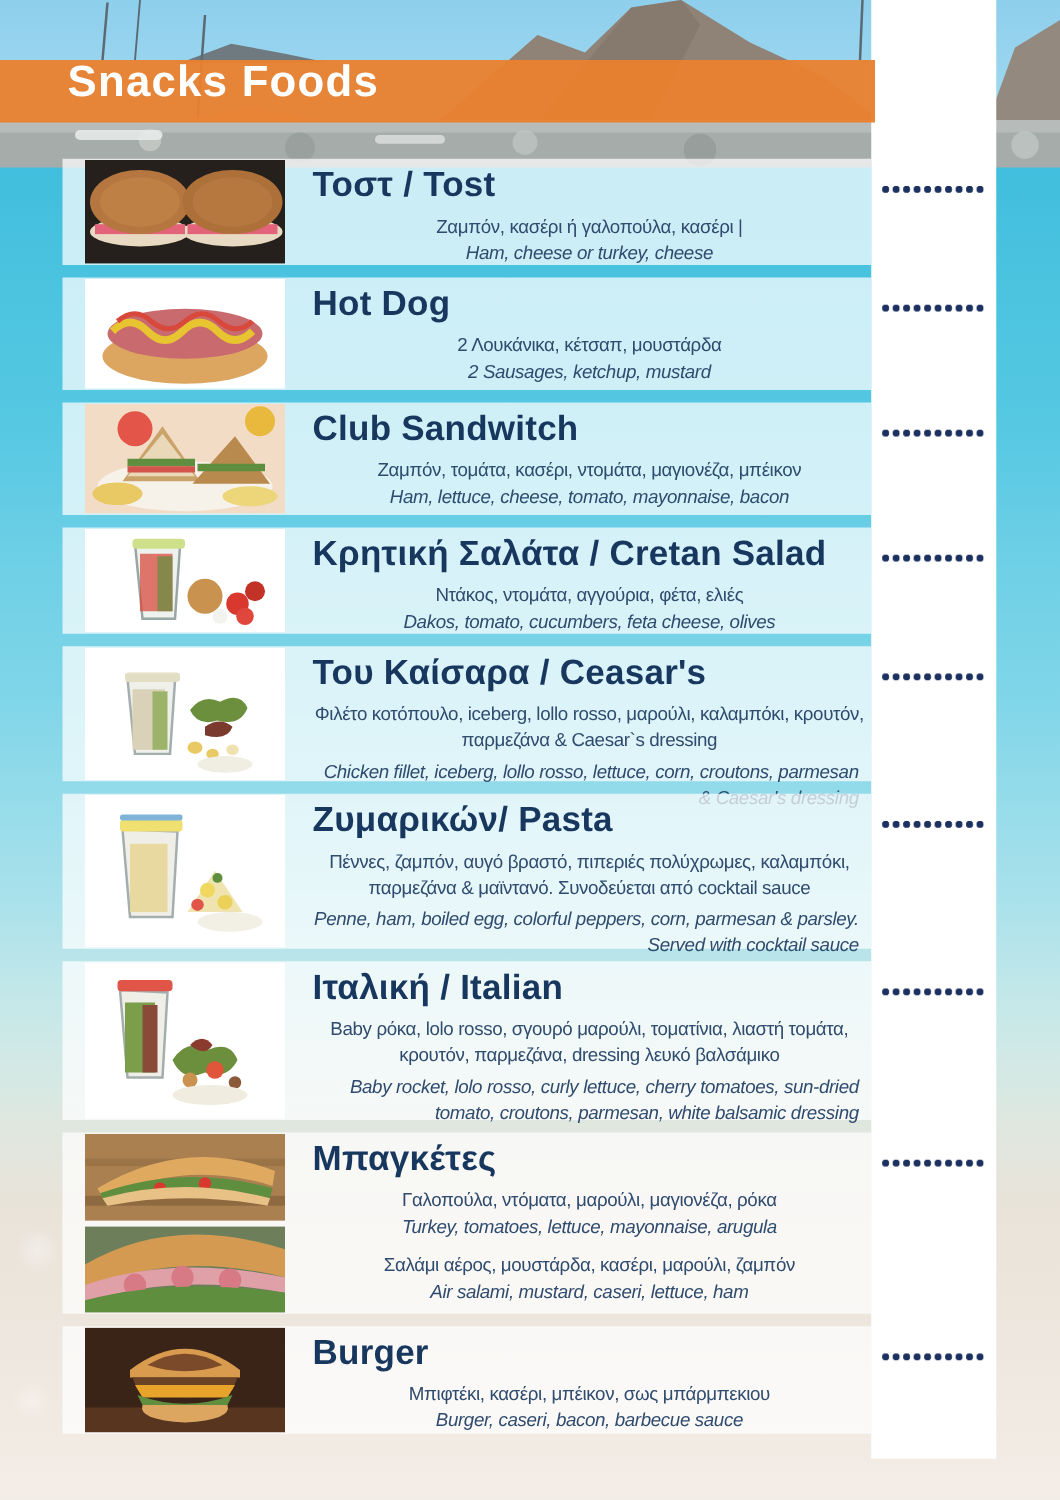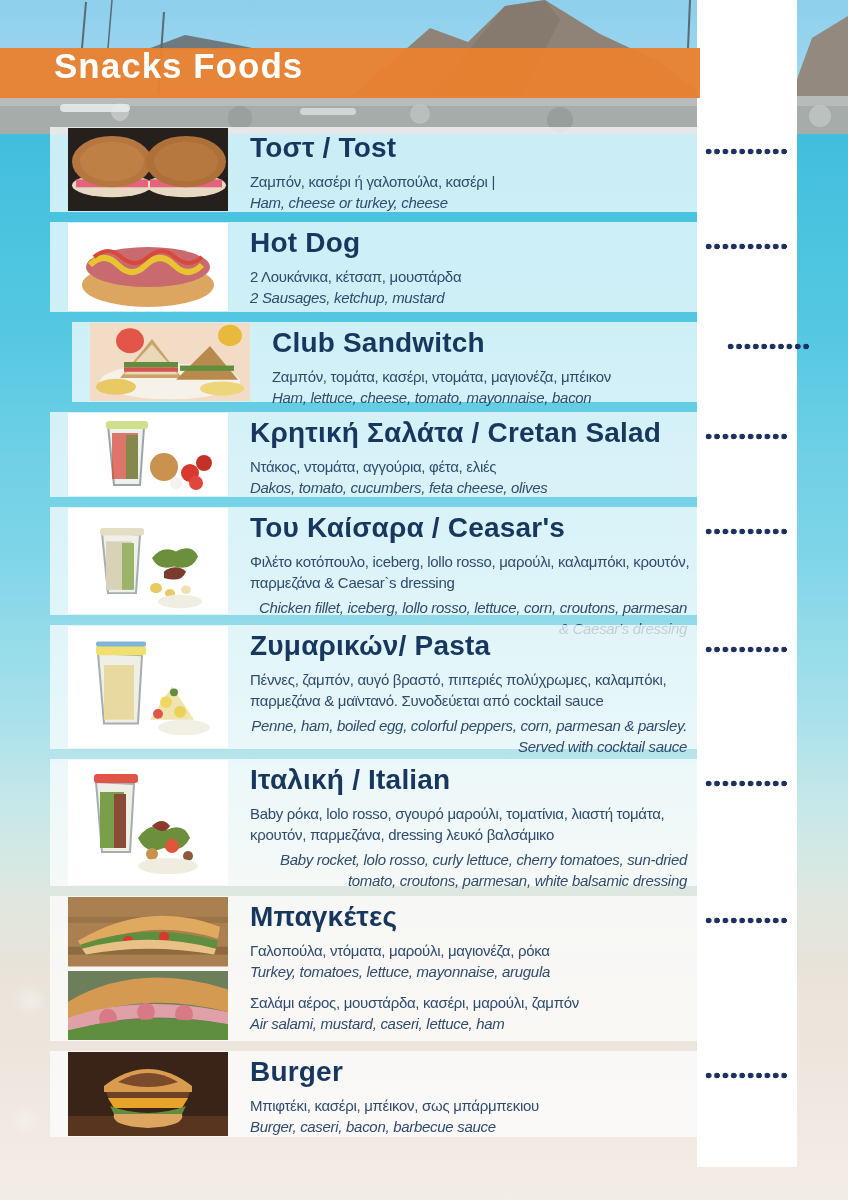--- a/index.html
+++ b/index.html
@@ -38,36 +38,36 @@
   .menu{
     position:absolute;left:50px;top:127px;width:647px;z-index:4;
     display:flex;flex-direction:column;gap:10px;
   }
   .item{
     position:relative;background:rgba(255,255,255,.72);
     display:flex;align-items:stretch;
   }
   .item:nth-child(1){height:85px;}
   .item:nth-child(2){height:90px;}
-  .item:nth-child(3){height:80px;margin-left:22px;}
+  .item:nth-child(3){height:90px;}
   .item:nth-child(4){height:85px;}
   .item:nth-child(5){height:108px;}
   .item:nth-child(6){height:124px;}
   .item:nth-child(7){height:127px;}
   .item:nth-child(8){height:145px;}
   .item:nth-child(9){height:86px;}
   .photo-col{flex:0 0 160px;margin:1px 0 1px 18px;display:flex;flex-direction:column;gap:4px;}
   .photo{width:160px;flex:1;overflow:hidden;}
   .photo svg{display:block;width:100%;height:100%;}
   .item-body{flex:1;padding:6px 4px 0 22px;min-width:0;}
   .item-title{
     color:#17375E;font-size:28px;font-weight:bold;line-height:1.1;
     letter-spacing:.2px;margin:0 0 7px 0;white-space:nowrap;
   }
-  .desc{color:#2F4B6E;font-size:15px;line-height:1.4;letter-spacing:-.3px;}
+  .desc{color:#2F4B6E;font-size:15px;line-height:1.4;letter-spacing:-.3px;text-align:center;}
   .desc-en{font-style:italic;}
   .en-right .desc-en{text-align:right;padding-right:6px;margin-top:4px;}
   .variant{margin-bottom:10px;}
   .dots{
     position:absolute;left:655px;top:21px;width:84px;height:7px;z-index:5;
     background-image:radial-gradient(circle at 3.5px 3.5px,#1C3160 2.7px,rgba(0,0,0,0) 3.1px);
     background-size:8.4px 7px;background-repeat:repeat-x;
   }
 </style>
 </head>

